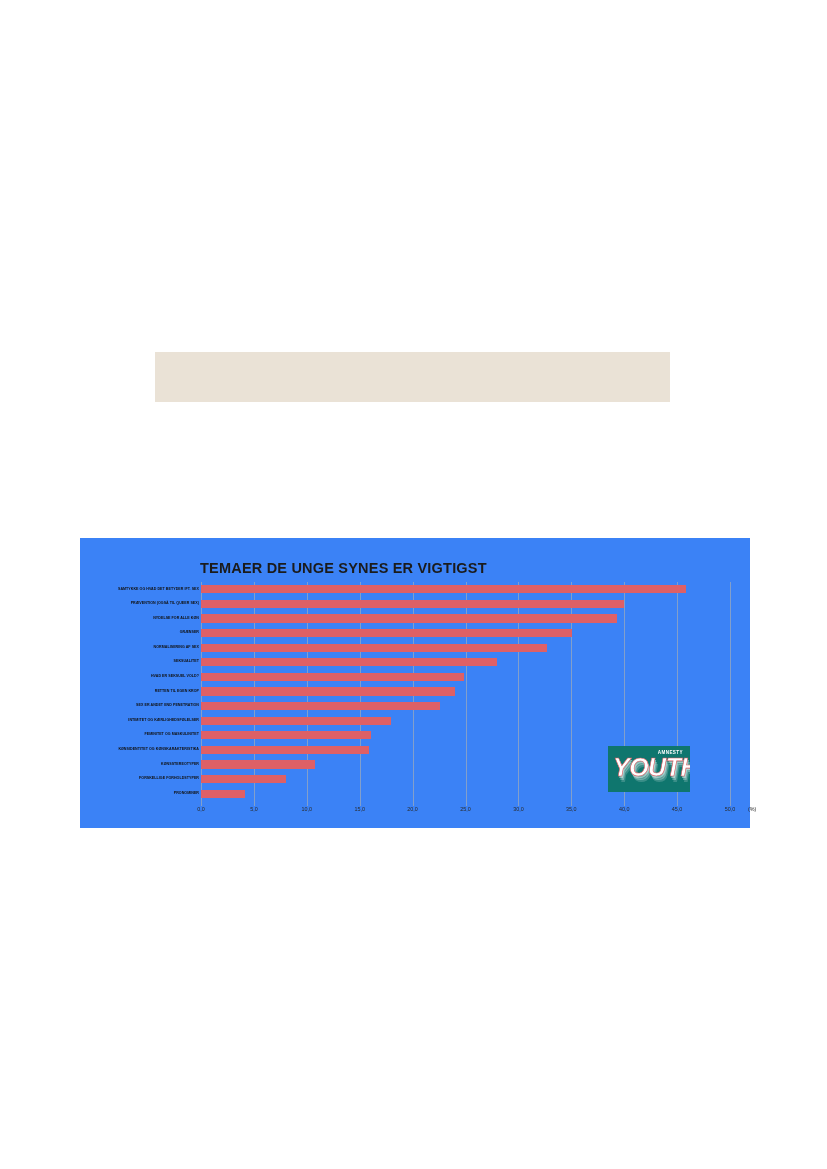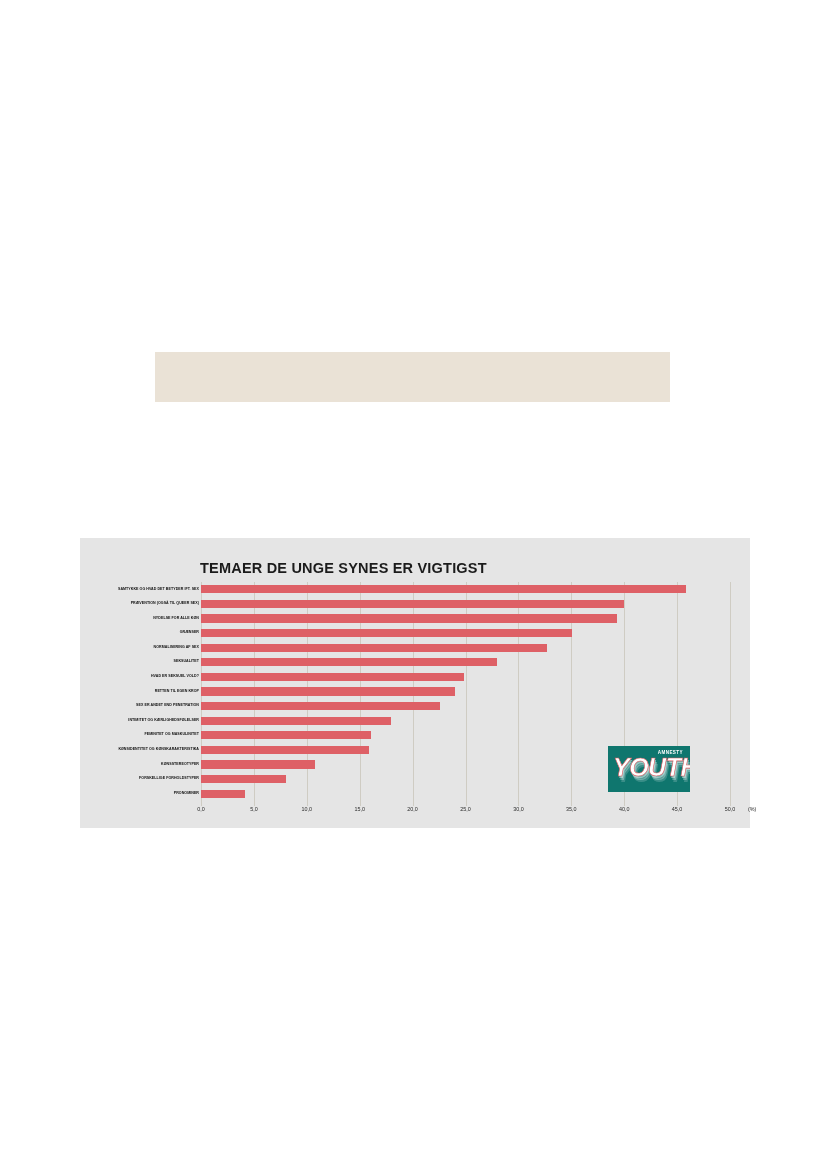--- a/index.html
+++ b/index.html
@@ -25,21 +25,21 @@
     background: #EAE2D6;
   }
 
   
   .chart-panel {
     position: absolute;
     left: 80px;
     top: 538px;
     width: 670px;
     height: 290px;
-    background: #e5e5e5;
+    background: #3b82f6;
     box-sizing: border-box;
   }
 
   .chart-title {
     position: absolute;
     left: 120px;
     top: 22px;
     font-size: 14.5px;
     font-weight: bold;
     letter-spacing: 0.2px;

